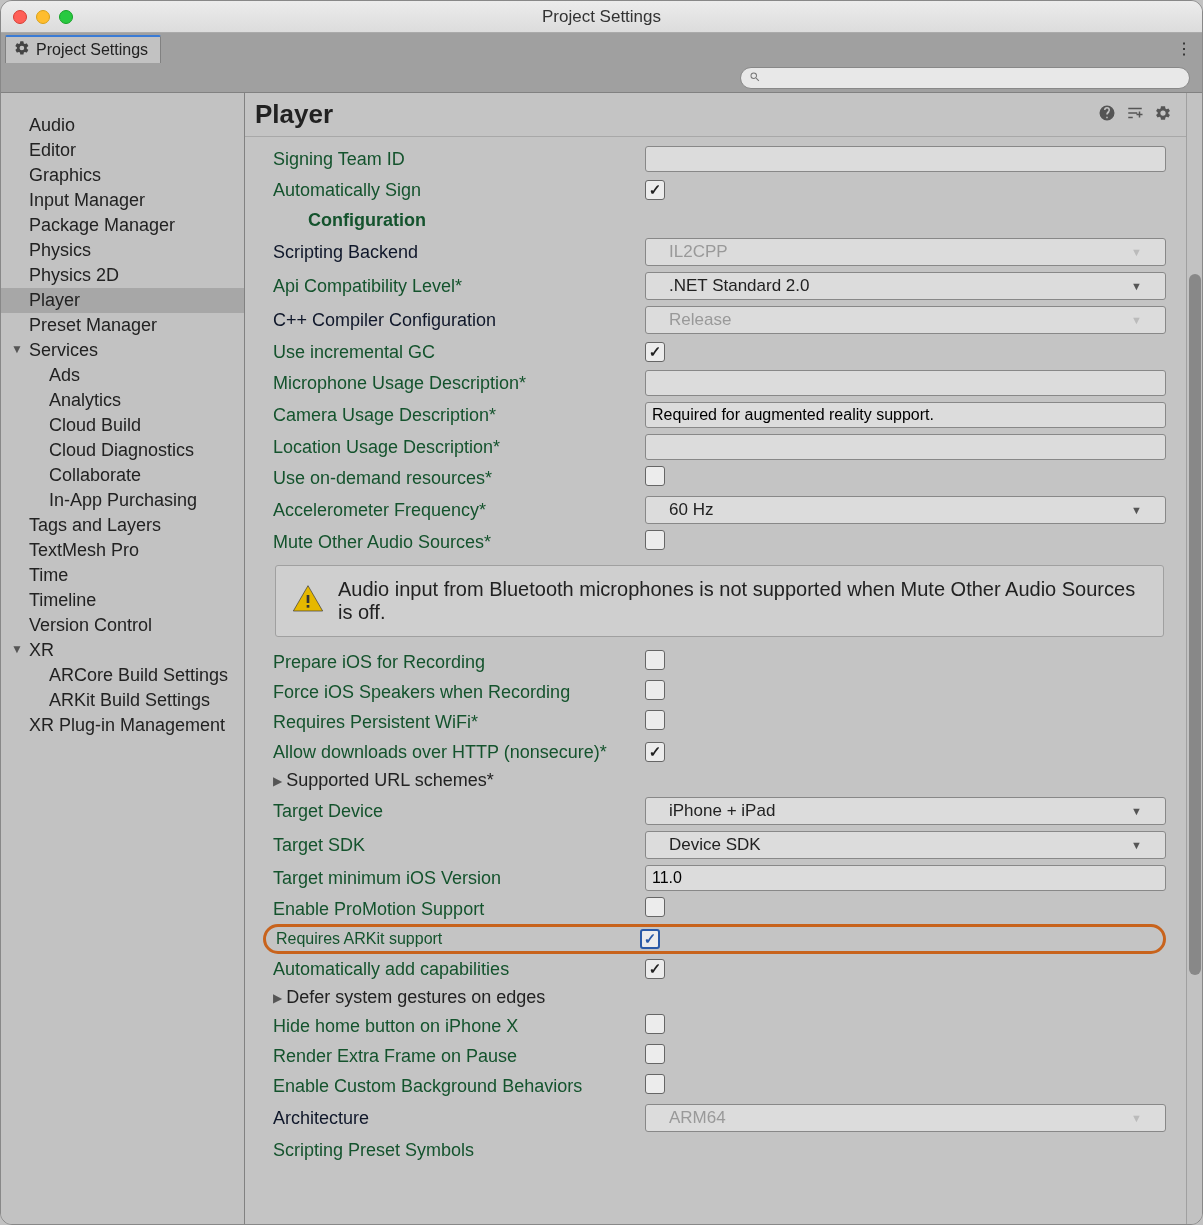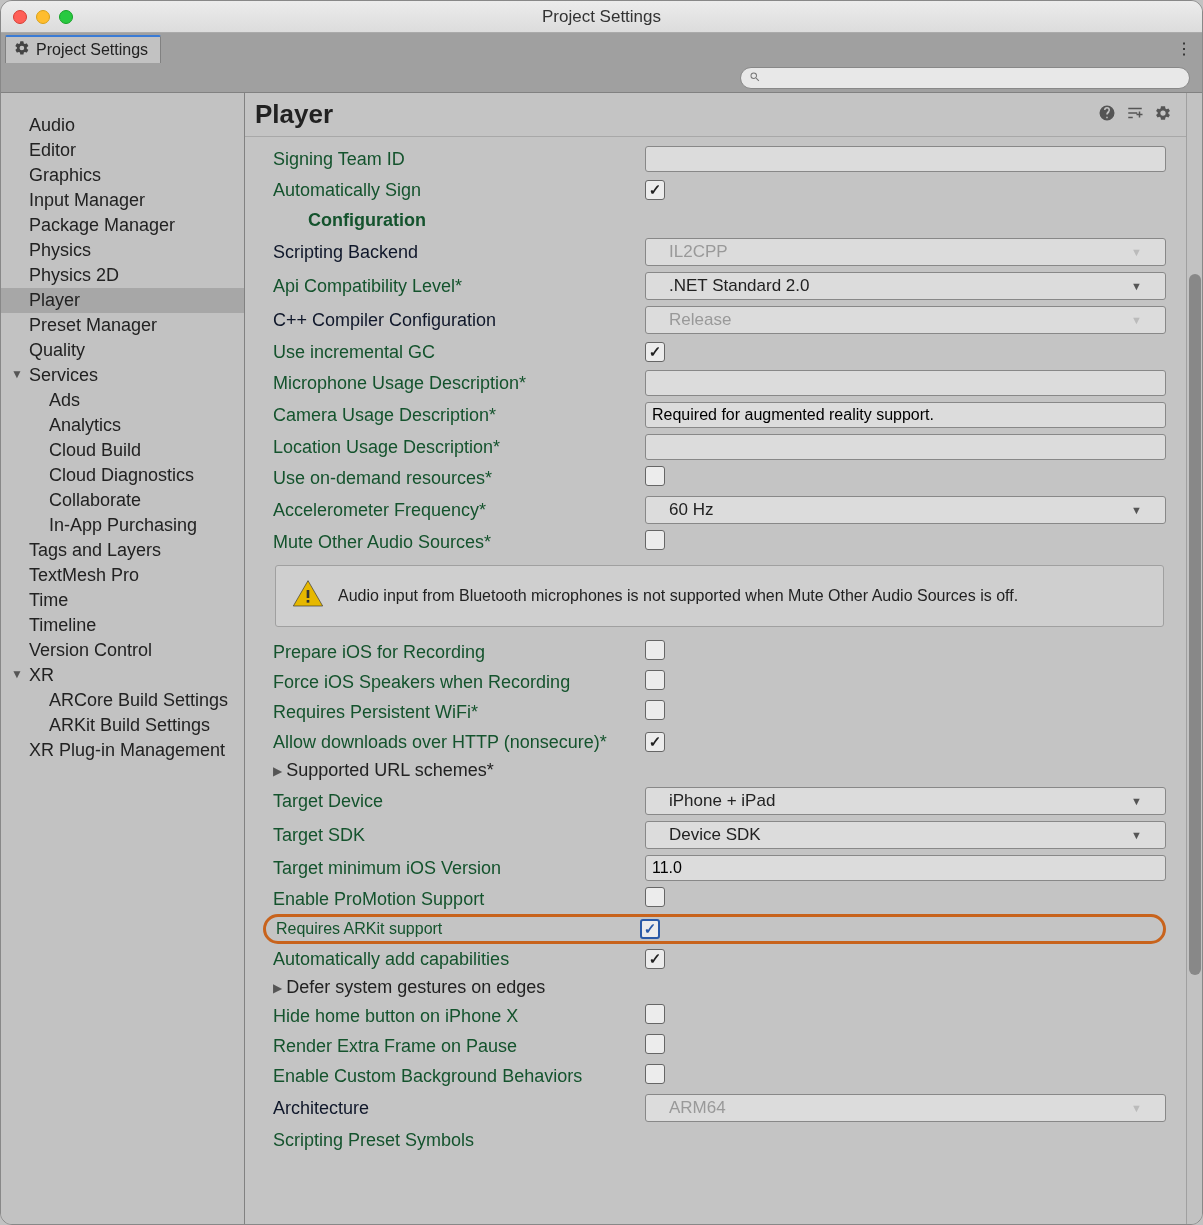--- a/index.html
+++ b/index.html
@@ -121,21 +121,21 @@
 .row .control .dropdown.muted { color:#999; }
 .row .control .dropdown .arrow { font-size:11px; color:#555;}
 .row .control .dropdown.muted .arrow { color:#bbb;}
 .checkbox { width:20px; height:20px; border:1px solid #666; border-radius:3px; background:#ececec; display:inline-flex; align-items:center; justify-content:center; cursor:pointer;}
 .checkbox.checked::after { content:"✓"; font-size:15px; color:#222; font-weight:bold;}
 .foldout { display:flex; align-items:center; gap:4px; font-size:18px; cursor:pointer; padding:3px 0;}
 .foldout .tri { font-size:12px; color:#555;}
 .warning-box {
   border:1px solid #a0a0a0; background:#cfcfcf; border-radius:3px;
   display:flex; align-items:center; gap:14px; padding:12px 16px; margin:8px 2px 10px 2px;
-  font-size:16px;
+  font-size:20px;
 }
 .warning-box svg { width:32px; height:32px; flex-shrink:0;}
 .highlight-row {
   border:3px solid #c8631c; border-radius:26px; padding:2px 8px 2px 0; margin-left:-10px;
   display:flex; align-items:center;
 }
 .highlight-row .label { color:#14532d; padding-left:10px; width:374px;}
 .highlight-row .checkbox { border:2px solid #2a5aa8;}
 .highlight-row .checkbox.checked::after { color:#2a5aa8;}
 .scrollbar-v {
@@ -186,21 +186,20 @@
   <div class="sidebar">
     <div class="item">Audio</div>
     <div class="item">Editor</div>
     <div class="item">Graphics</div>
     <div class="item">Input Manager</div>
     <div class="item">Package Manager</div>
     <div class="item">Physics</div>
     <div class="item">Physics 2D</div>
     <div class="item selected">Player</div>
     <div class="item">Preset Manager</div>
-    <div class="item">Quality</div>
     <div class="item has-arrow">Services</div>
     <div class="item child">Ads</div>
     <div class="item child">Analytics</div>
     <div class="item child">Cloud Build</div>
     <div class="item child">Cloud Diagnostics</div>
     <div class="item child">Collaborate</div>
     <div class="item child">In-App Purchasing</div>
     <div class="item">Tags and Layers</div>
     <div class="item">TextMesh Pro</div>
     <div class="item">Time</div>

